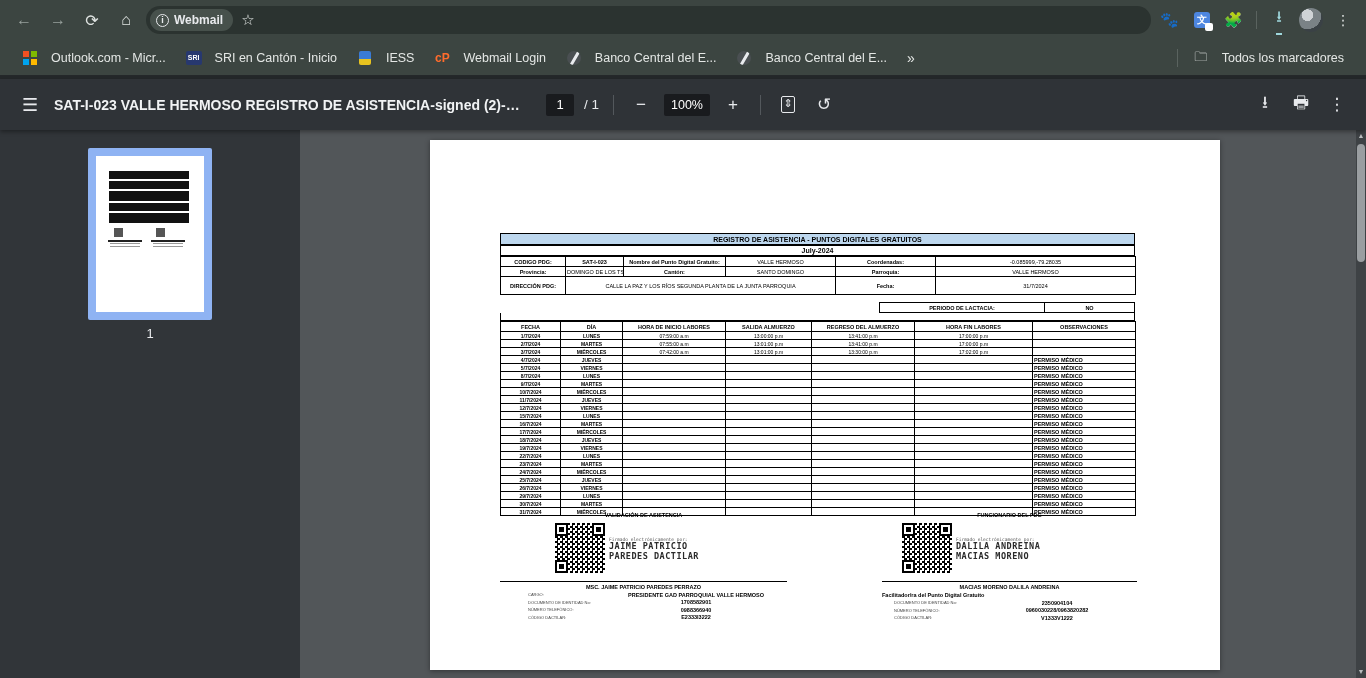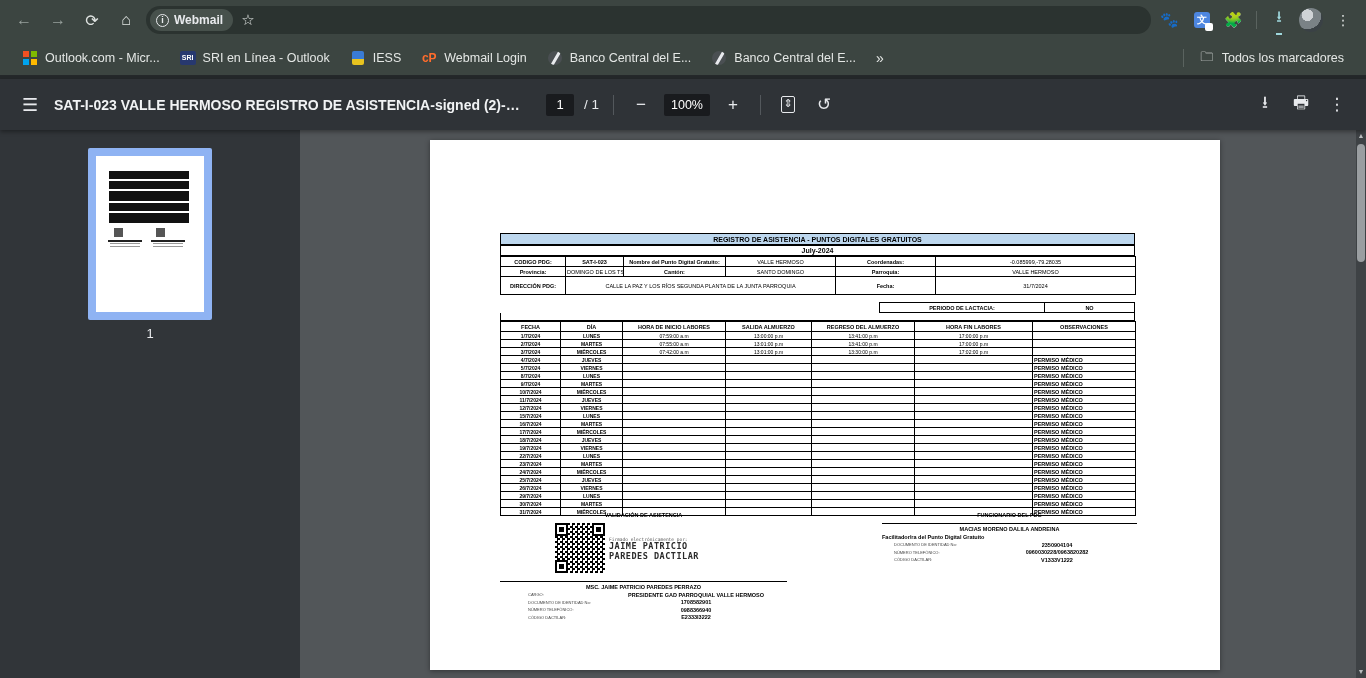--- a/index.html
+++ b/index.html
@@ -21,21 +21,21 @@
   .translate { width:16px; height:16px; background:#4d86e0; border-radius:3px; color:#fff; font-size:10px; font-weight:bold; display:flex; align-items:center; justify-content:center; position:relative; }
   .translate::after { content:""; position:absolute; right:-3px; bottom:-3px; width:8px; height:8px; background:#fff; border-radius:2px; }
   .puzzle { color:#e8eaed; font-size:15px; }
   .vsep { width:1px; height:18px; background:#5a635f; margin:0 3px; flex:0 0 auto; }
   .dl-active { color:#9fd8dd; font-size:16px; border-bottom:2px solid #9fd8dd; padding-bottom:1px; }
   .avatar { width:24px; height:24px; border-radius:50%; background:radial-gradient(circle at 35% 30%, #cfd3d6 0 25%, #7a8286 26% 60%, #3a4145 61%); flex:0 0 auto; }
   .kebab { color:#dfe3e1; font-size:14px; letter-spacing:0; }
 
   
   .bookbar { position:absolute; top:40px; left:0; width:1366px; height:35px; background:#3c4541; display:flex; align-items:center; padding:0 14px; gap:4px; }
-  .bm { display:flex; align-items:center; gap:7px; color:#e4e7e5; font-size:12.5px; padding:4px 8px; border-radius:6px; white-space:nowrap; cursor:pointer; }
+  .bm { display:flex; align-items:center; gap:13px; color:#e4e7e5; font-size:12.5px; padding:4px 8px; border-radius:6px; white-space:nowrap; cursor:pointer; }
   .bm-ico { width:16px; height:16px; flex:0 0 auto; display:flex; align-items:center; justify-content:center; }
   .ms-grid { width:14px; height:14px; display:grid; grid-template-columns:6px 6px; grid-template-rows:6px 6px; gap:2px; }
   .ms-grid i { display:block; }
   .sri-box { width:16px; height:14px; background:#27386f; border-radius:2px; color:#fff; font-size:7px; font-weight:bold; display:flex; align-items:center; justify-content:center; }
   .iess-glyph { width:12px; height:14px; background:linear-gradient(180deg,#3a7bd5 55%, #e8c31f 55%); border-radius:2px; }
   .cp-glyph { color:#ff6c2c; font-weight:bold; font-size:12px; }
   .cnc-glyph { width:13px; height:13px; background:conic-gradient(#f2c713 0 33%, #2a52a3 33% 66%, #c0392b 66%); border-radius:3px; transform:rotate(20deg); }
   .bce-glyph { width:14px; height:14px; border-radius:50%; background:#4a4f52; position:relative; overflow:hidden; }
   .bce-glyph::after { content:""; position:absolute; left:6px; top:-2px; width:3px; height:20px; background:#e8eaed; transform:rotate(30deg); border-radius:2px; }
   .bm-chevrons { color:#e4e7e5; font-size:14px; padding:0 8px; cursor:pointer; }
@@ -172,21 +172,21 @@
             <i style="background:#00a4ef"></i>
             <i style="background:#ffb900"></i>
           </span>
         </span>
       <span>Outlook.com - Micr...</span>
     </div>
     <div class="bm">
       <span class="bm-ico">
           <span class="sri-box">SRI</span>
         </span>
-      <span>SRI en Línea - Outlook</span>
+      <span>SRI en Cantón - Inicio</span>
     </div>
     <div class="bm">
       <span class="bm-ico">
           <span class="iess-glyph"></span>
         </span>
       <span>IESS</span>
     </div>
     <div class="bm">
       <span class="bm-ico">
           <span class="cp-glyph">cP</span>
@@ -597,20 +597,32 @@
               </div>
             <div class="det-row">
                 <span class="det-lbl">CÓDIGO DACTILAR:</span>
                 <span class="det-val">E2333I3222</span>
               </div>
           </div>
         </div>
 
         <div class="sig-block sig-right">
           <div class="sig-title">FUNCIONARIO DEL PDG</div>
+          <div class="sig-row">
+            <div class="qr">
+                <span class="f tl"></span>
+                <span class="f tr"></span>
+                <span class="f bl"></span>
+              </div>
+            <div class="sig-text">
+              <div class="sig-cap">Firmado electrónicamente por:</div>
+              <div class="sig-name-line">DALILA ANDREINA</div>
+              <div class="sig-name-line">MACIAS MORENO</div>
+            </div>
+          </div>
           <div class="sig-hr"></div>
           <div class="sig-person">MACIAS MORENO DALILA ANDREINA</div>
           <div class="sig-role-right">Facilitador/ra del Punto Digital Gratuito</div>
           <div class="dets">
             <div class="det-row">
                 <span class="det-lbl">DOCUMENTO DE IDENTIDAD No:</span>
                 <span class="det-val">2350904104</span>
               </div>
             <div class="det-row">
                 <span class="det-lbl">NÚMERO TELEFÓNICO:</span>

